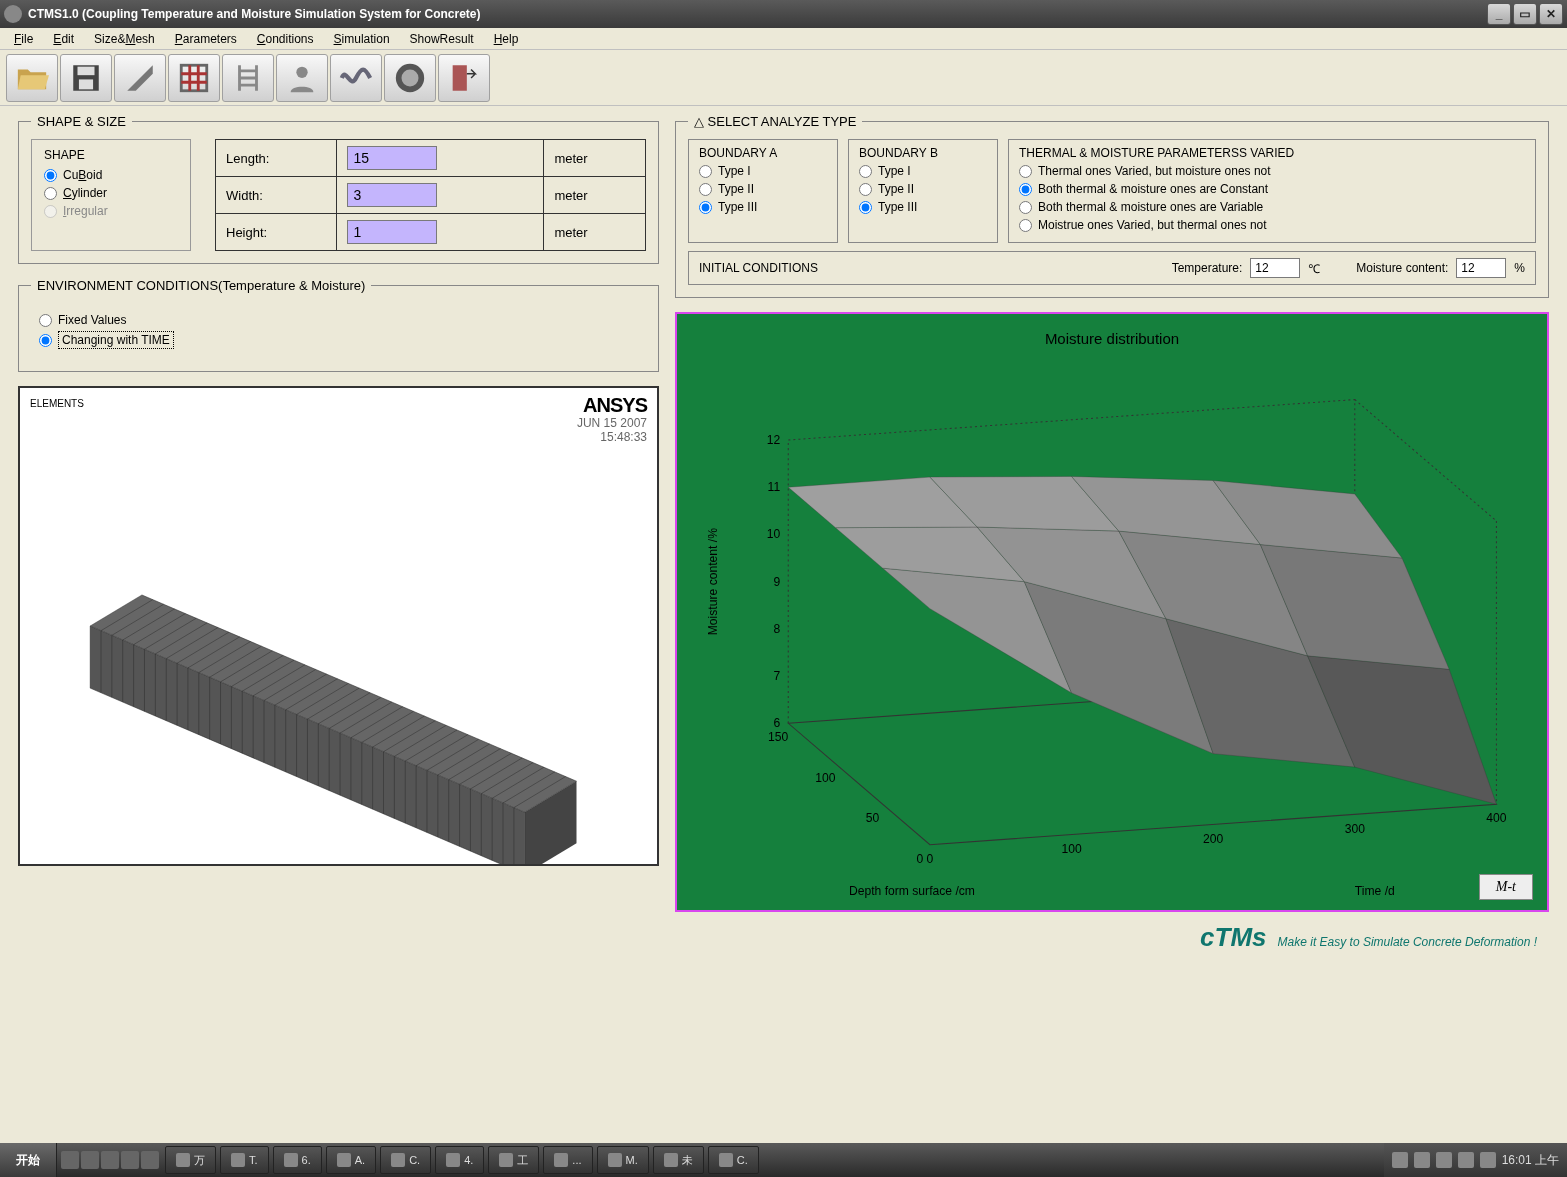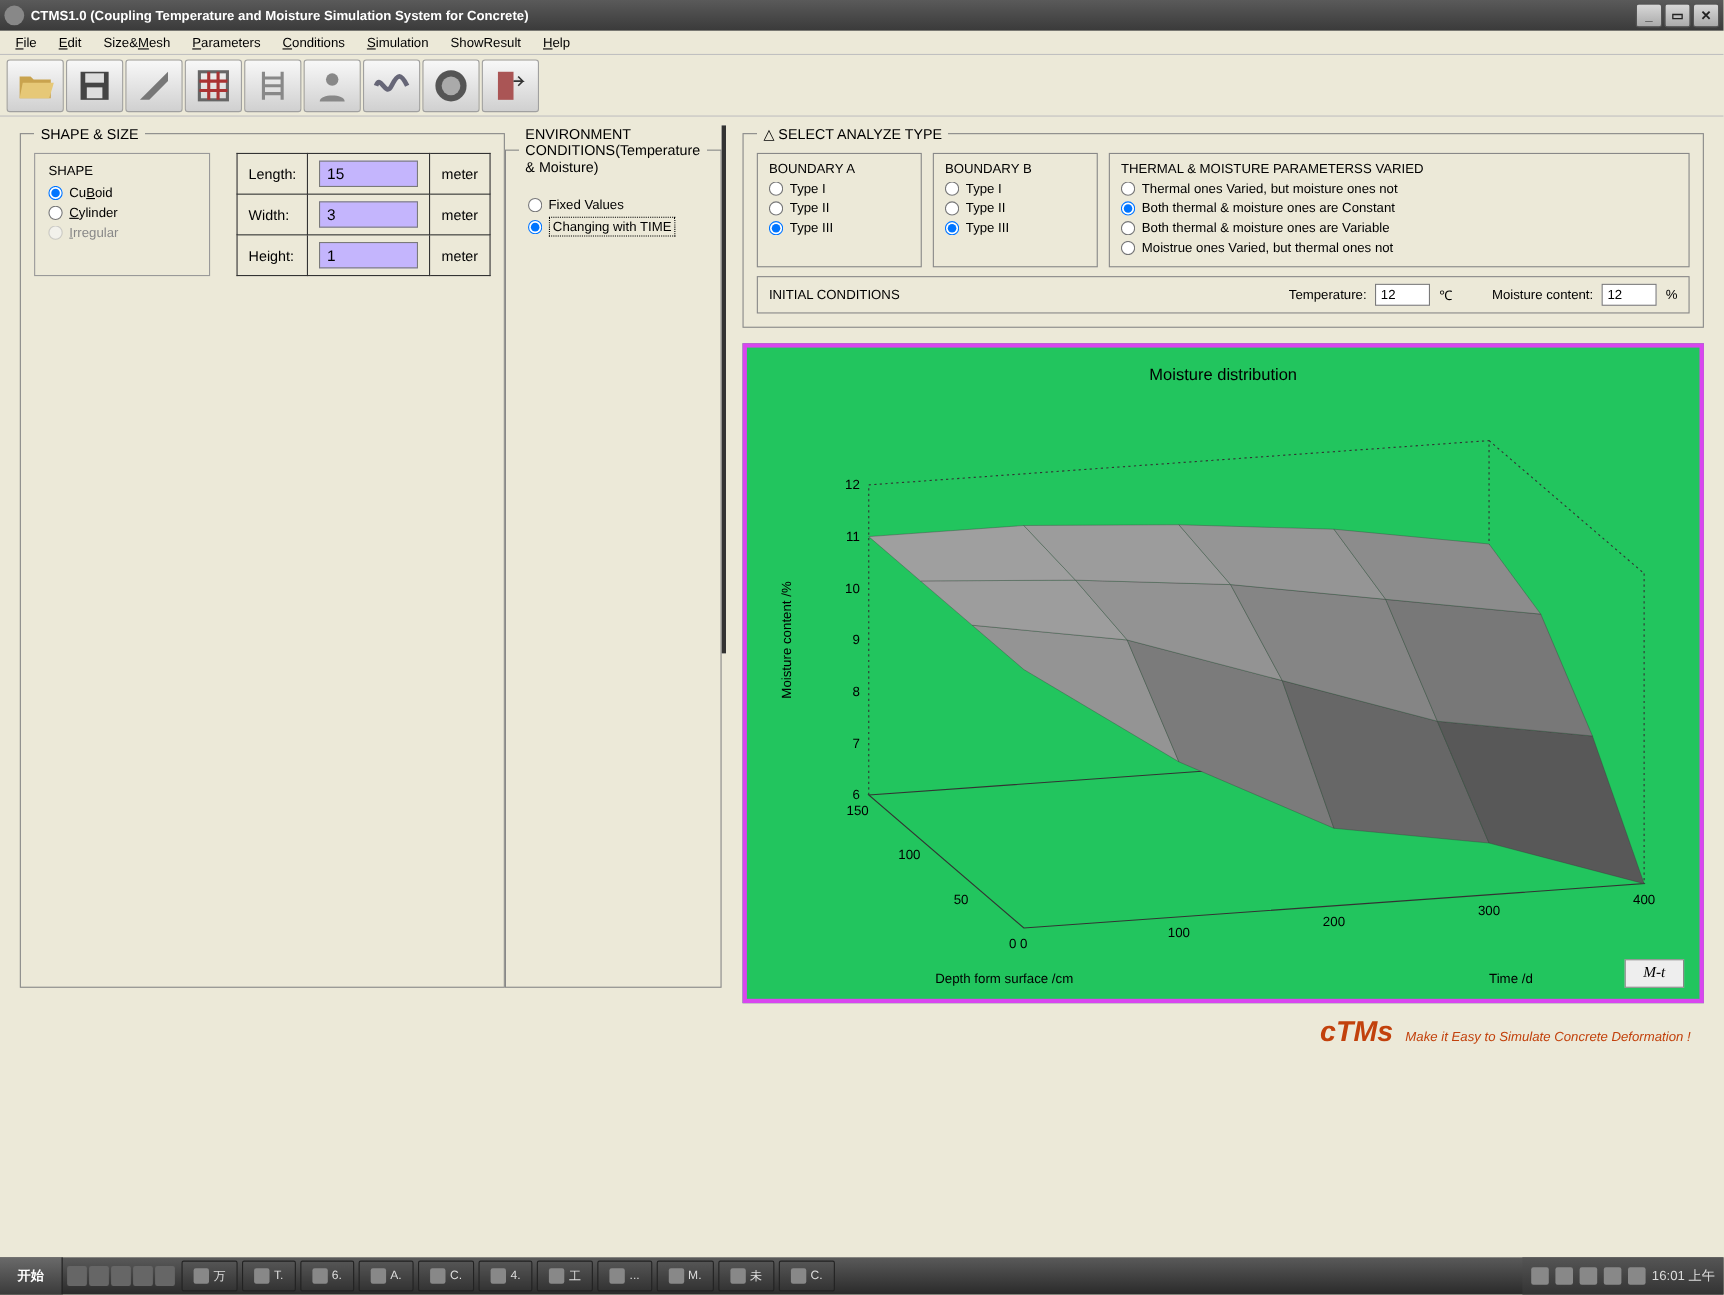--- a/index.html
+++ b/index.html
@@ -8,21 +8,21 @@
   .titlebar .ticon{width:18px;height:18px;background:#888;border-radius:50%;margin-right:6px}
   .winbtns{margin-left:auto;display:flex;gap:2px}
   .winbtn{width:24px;height:22px;background:linear-gradient(#d8d8d8,#aaa);border:1px solid #555;border-radius:3px;display:flex;align-items:center;justify-content:center;font-family:Arial;font-weight:bold;color:#222}
   .menubar{height:22px;background:#ece9d8;display:flex;align-items:center;padding:0 6px;gap:4px;border-bottom:1px solid #c0c0c0}
   .menuitem{padding:2px 8px;cursor:default}
   .menuitem u{text-decoration:underline}
   .toolbar{height:56px;background:#ece9d8;display:flex;align-items:center;padding:4px 6px;gap:2px;border-bottom:1px solid #c0c0c0}
   .tbtn{width:52px;height:48px;background:linear-gradient(#f8f8f8,#d0d0d0);border:1px solid #a0a0a0;border-radius:3px;display:flex;align-items:center;justify-content:center}
   .tbtn svg{width:34px;height:34px}
   .content{display:flex;padding:8px 18px 4px 18px;gap:16px}
-  .leftcol{width:641px;display:flex;flex-direction:row}
+  .leftcol{width:641px;display:flex;flex-direction:column}
   .rightcol{flex:1;display:flex;flex-direction:column}
   fieldset{border:1px solid #888;padding:10px 12px 12px 12px;margin-bottom:14px;background:#ece9d8}
   legend{padding:0 6px;font-size:13px}
   .shape-row{display:flex;gap:24px}
   .shape-opts{border:1px solid #999;padding:8px 12px;width:160px}
   .shape-opts .grouplabel{margin-bottom:6px}
   .radio-row{display:flex;align-items:center;gap:6px;margin:4px 0;font-size:13px}
   .radio-row input{margin:0}
   .disabled{color:#888}
   .dim-table{border:1px solid #333;border-collapse:collapse;flex:1}
@@ -32,24 +32,24 @@
   .dashed-focus{border:1px dotted #000;padding:1px 3px}
   .image-box{border:2px solid #333;background:#fff;height:480px;position:relative;overflow:hidden}
   .ansys-logo{position:absolute;top:6px;right:10px;font-family:Arial;font-weight:700;font-size:20px;letter-spacing:-1px}
   .ansys-sub{position:absolute;top:28px;right:10px;font-size:9px;color:#666;text-align:right}
   .elements-label{position:absolute;top:10px;left:10px;font-size:10px}
   .analyze-inner{display:flex;gap:10px}
   .boundary-box{border:1px solid #888;padding:6px 10px;width:150px}
   .params-box{border:1px solid #888;padding:6px 10px;flex:1}
   .initial-row{display:flex;align-items:center;gap:8px;margin-top:8px;border:1px solid #888;padding:6px 10px}
   .initial-row input{width:50px;border:1px solid #7a7a7a;padding:2px 4px;background:#fff}
-  .plot-box{border:4px solid #d946ef;background:#22c55e;flex:1;position:relative;min-height:600px}
+  .plot-box{border:2px solid #d946ef;background:#15803d;flex:1;position:relative;min-height:600px}
   .plot-title{position:absolute;top:16px;left:0;right:0;text-align:center;font-size:15px}
   .plot-btn{position:absolute;bottom:10px;right:14px;border:1px solid #888;background:#eee;padding:4px 16px;font-style:italic;font-family:"Times New Roman",serif;font-size:14px}
-  .tagline{text-align:right;padding:6px 30px;font-family:"Monotype Corsiva","Brush Script MT",cursive;font-size:22px;font-style:italic;color:#c2410c}
+  .tagline{text-align:right;padding:6px 30px;font-family:"Monotype Corsiva","Brush Script MT",cursive;font-size:22px;font-style:italic;color:#0f766e}
   .tagline .big{font-size:26px;font-weight:bold}
   .taskbar{position:absolute;bottom:0;left:0;right:0;height:34px;background:linear-gradient(#5a5a5a,#2a2a2a);display:flex;align-items:center;color:#ddd;font-size:12px}
   .startbtn{height:34px;padding:0 16px;background:linear-gradient(#6a6a6a,#3a3a3a);display:flex;align-items:center;color:#fff;font-size:18px;font-weight:bold;border-right:1px solid #222;font-family:SimHei,Arial}
   .taskitem{height:28px;margin:0 2px;padding:0 10px;background:linear-gradient(#555,#333);border:1px solid #222;border-radius:2px;display:flex;align-items:center;gap:4px;color:#ddd;font-size:11px}
   .tray{margin-left:auto;display:flex;align-items:center;gap:6px;padding:0 8px;height:34px;background:linear-gradient(#555,#333);font-size:11px}
   .tray span.ico{width:16px;height:16px;background:#888;border-radius:2px;display:inline-block}
   .ql{display:flex;gap:2px;padding:0 4px}
   .ql span{width:18px;height:18px;background:#666;border-radius:2px;display:inline-block}
 </style>
 </head>

